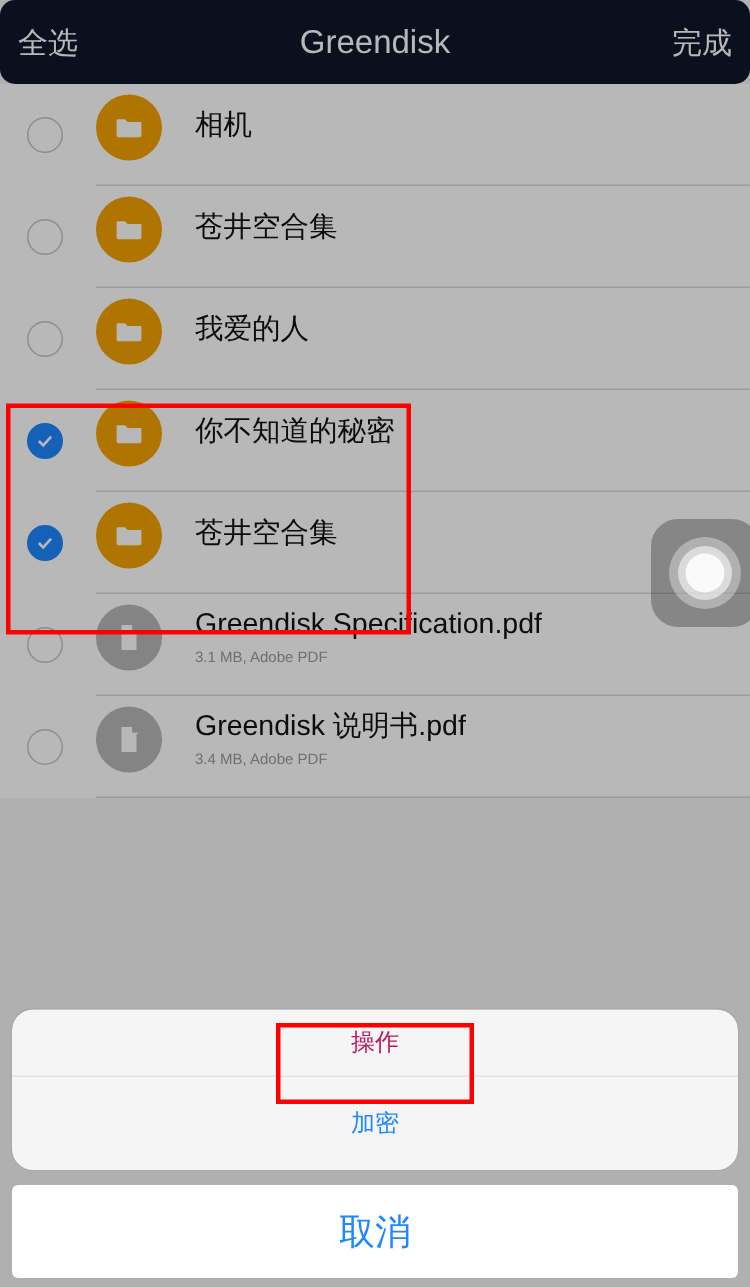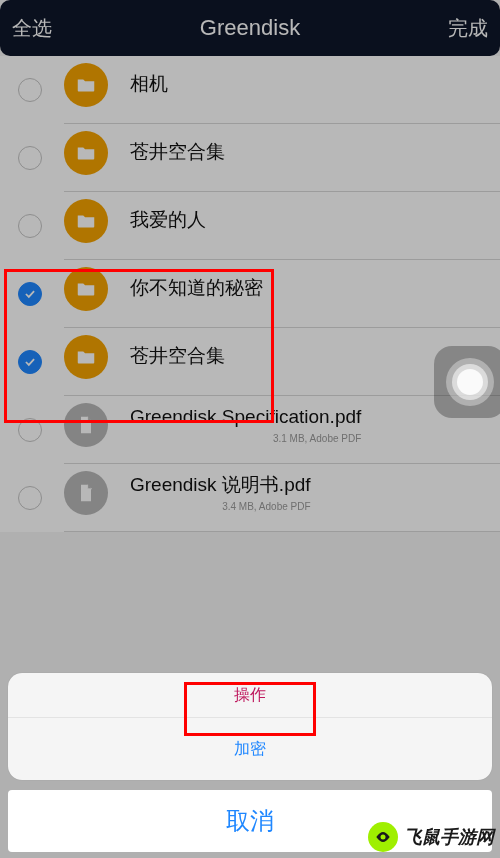--- a/index.html
+++ b/index.html
@@ -7,21 +7,21 @@
   
   .dim{position:absolute;inset:0;background:rgba(0,0,0,0.28);pointer-events:none;}
   
   .header{height:56px;background:#0f172a;color:#fff;display:flex;align-items:center;justify-content:space-between;padding:0 12px;box-sizing:border-box;border-radius:10px;}
   .header .center{font-size:22px;font-weight:400;color:#fff;}
   .header .side{font-size:20px;color:#fff;min-width:54px;}
   .header .right{text-align:right;}
   
   .list{background:#fff;}
   .row{display:flex;align-items:center;padding:0 0 0 18px;min-height:68px;}
-  .row-inner{display:flex;align-items:center;flex:1;border-bottom:1px solid #d9d9d9;min-height:68px;padding:6px 14px 16px 0;box-sizing:border-box;text-align:right;}
+  .row-inner{display:flex;align-items:center;flex:1;border-bottom:1px solid #d9d9d9;min-height:68px;padding:6px 14px 16px 0;box-sizing:border-box;}
   .check{width:24px;height:24px;border-radius:50%;border:1.5px solid #c5c5c5;flex:0 0 24px;margin-right:22px;box-sizing:border-box;display:flex;align-items:center;justify-content:center;}
   .check.selected{border-color:#1f87ff;background:#1f87ff;}
   .check.selected svg{display:block;}
   .check svg{display:none;}
   .icon{width:44px;height:44px;border-radius:50%;flex:0 0 44px;margin-right:22px;display:flex;align-items:center;justify-content:center;}
   .icon.folder{background:#f4a300;}
   .icon.file{background:#b7b7b7;}
   .text{display:flex;flex-direction:column;justify-content:center;}
   .title{font-size:19px;color:#111;line-height:1.3;}
   .sub{font-size:10px;color:#9a9a9a;margin-top:3px;}
@@ -195,23 +195,14 @@
   <div class="sheet-wrap">
     <div class="sheet">
       <div class="label">操作</div>
       <div class="action">加密</div>
     </div>
     <div class="cancel">取消</div>
   </div>
 
   <div class="hl hl2"></div>
 
-  <div class="watermark">
-    <div class="logo">
-      <svg viewBox="0 0 24 24">
-          <path fill="#1a1a1a" d="M4 12c6-8 10-8 16 0-6 8-10 8-16 0z"></path>
-          <circle cx="12" cy="12" r="3" fill="#9fef00"></circle>
-        </svg>
-    </div>
-    <span>飞鼠手游网</span>
-  </div>
 
 </div>
 
 </body></html>

